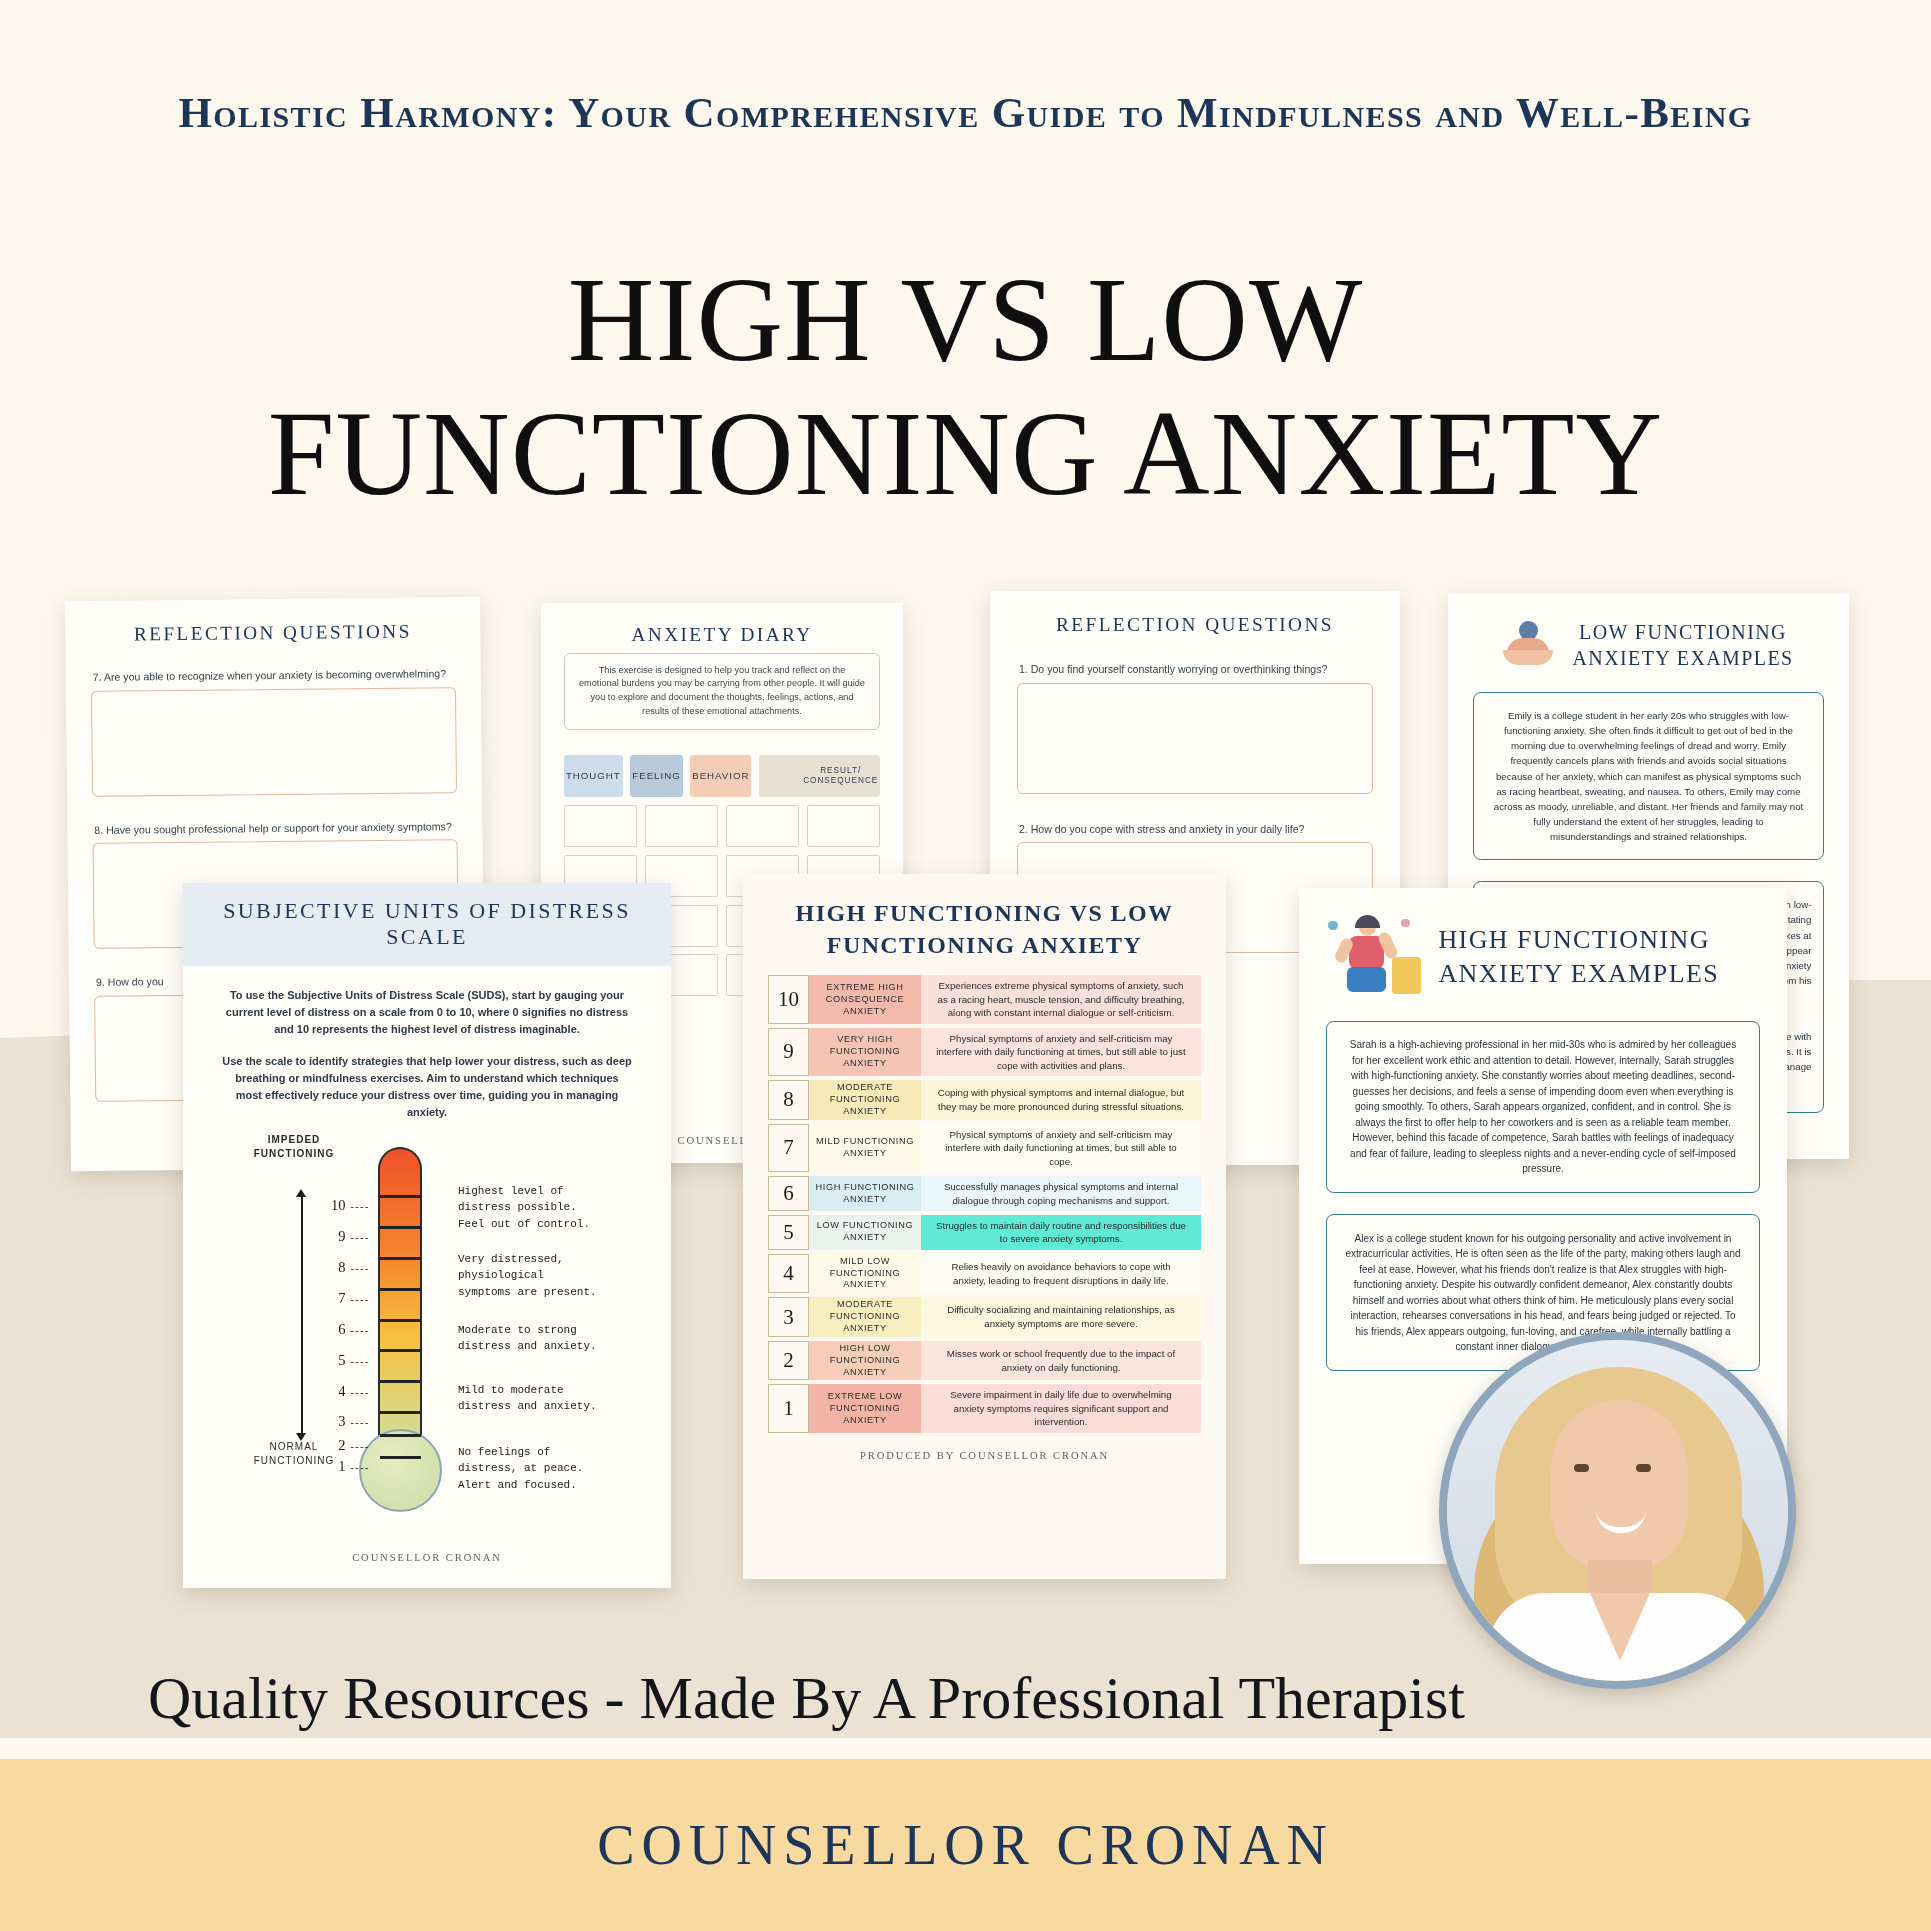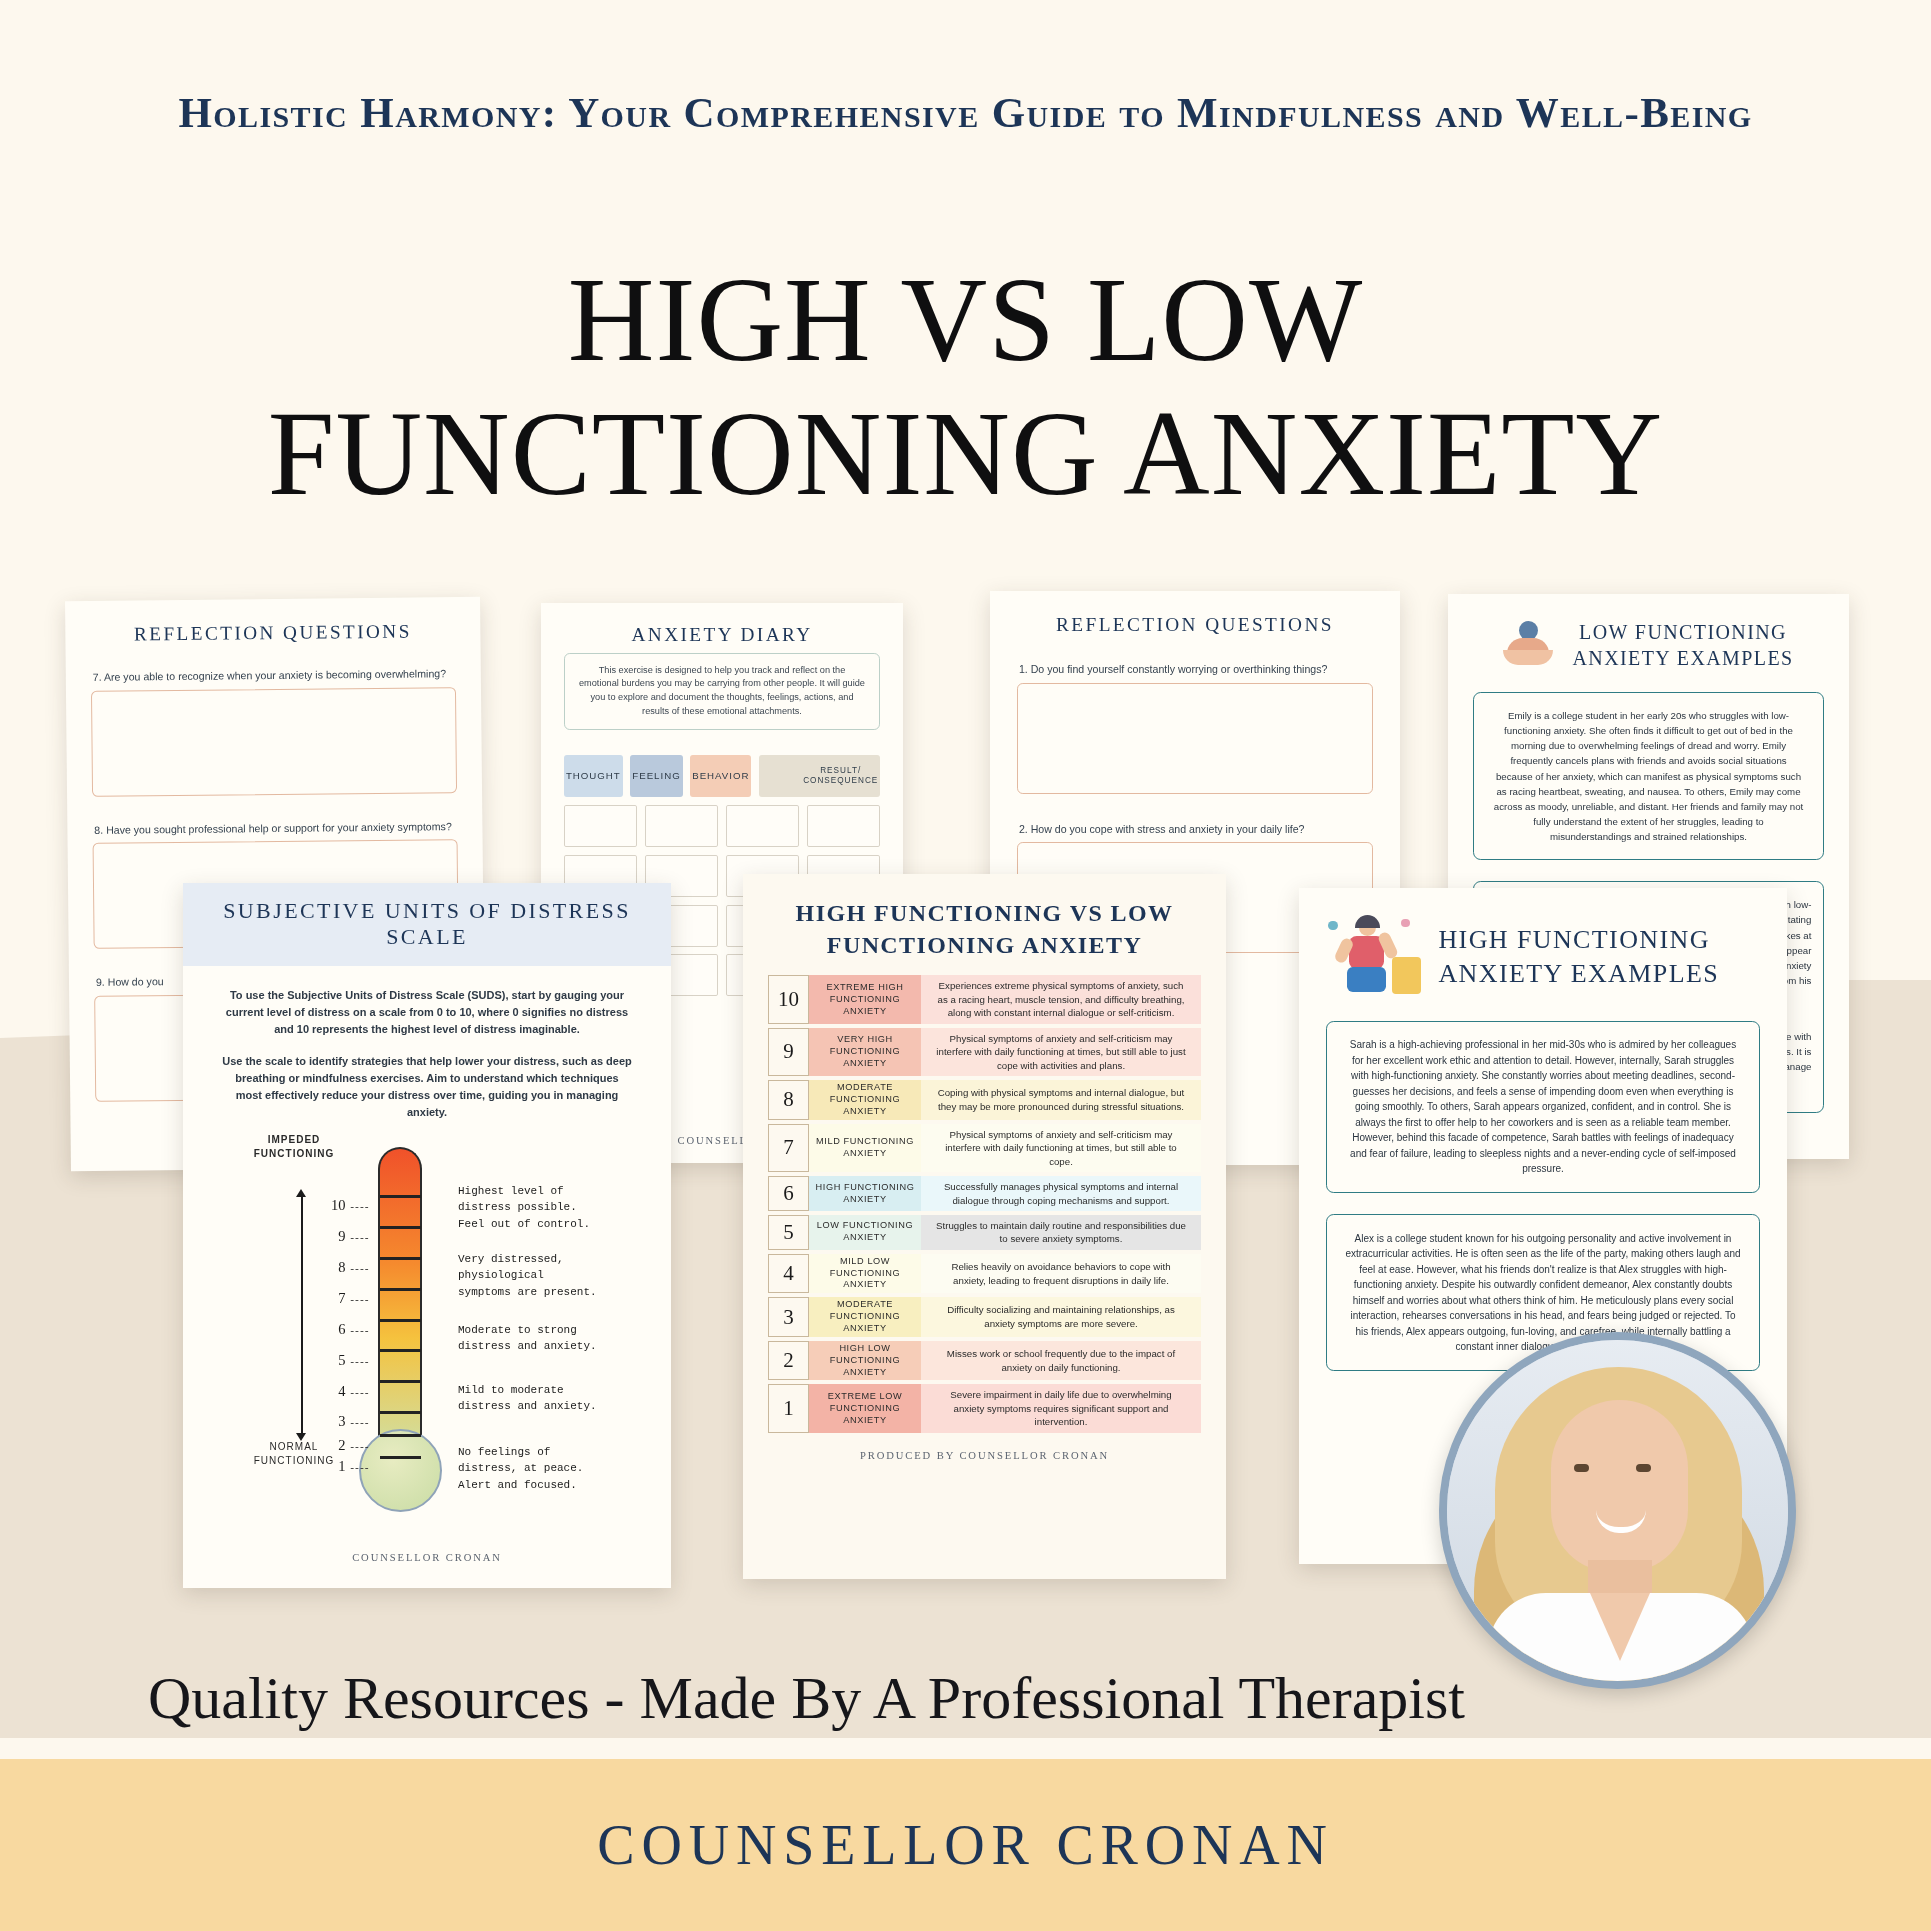--- a/index.html
+++ b/index.html
@@ -400,21 +400,21 @@
 </div>
 
 <div class="sheet" style="left:743px; top:874px; width:483px; height:705px; background:#fdf9f0; padding:23px 25px 0 25px;">
   <div class="scale-title" style="margin-bottom:13.5px;">
     <div>HIGH FUNCTIONING VS LOW</div>
     <div>FUNCTIONING ANXIETY</div>
   </div>
 
   <div class="scale-row">
     <div class="scale-num">10</div>
-    <div class="scale-label" style="background:#f3b9ad;">EXTREME HIGH FUNCTIONING ANXIETY</div>
+    <div class="scale-label" style="background:#f3b9ad;">EXTREME HIGH CONSEQUENCE ANXIETY</div>
     <div class="scale-desc" style="background:#fbe0da;">Experiences extreme physical symptoms of anxiety, such as a racing heart, muscle tension, and difficulty breathing, along with constant internal dialogue or self-criticism.</div>
   </div>
   <div class="scale-row">
     <div class="scale-num">9</div>
     <div class="scale-label" style="background:#f5c4b4;">VERY HIGH FUNCTIONING ANXIETY</div>
     <div class="scale-desc" style="background:#fce4dc;">Physical symptoms of anxiety and self-criticism may interfere with daily functioning at times, but still able to just cope with activities and plans.</div>
   </div>
   <div class="scale-row">
     <div class="scale-num">8</div>
     <div class="scale-label" style="background:#f7e9b8;">MODERATE FUNCTIONING ANXIETY</div>
@@ -426,21 +426,21 @@
     <div class="scale-desc" style="background:#fdfcf0;">Physical symptoms of anxiety and self-criticism may interfere with daily functioning at times, but still able to cope.</div>
   </div>
   <div class="scale-row">
     <div class="scale-num">6</div>
     <div class="scale-label" style="background:#d8eef2;">HIGH FUNCTIONING ANXIETY</div>
     <div class="scale-desc" style="background:#eaf7fa;">Successfully manages physical symptoms and internal dialogue through coping mechanisms and support.</div>
   </div>
   <div class="scale-row">
     <div class="scale-num">5</div>
     <div class="scale-label" style="background:#e7f3ec;">LOW FUNCTIONING ANXIETY</div>
-    <div class="scale-desc" style="background:#e5e5e5;">Struggles to maintain daily routine and responsibilities due to severe anxiety symptoms.</div>
+    <div class="scale-desc" style="background:#5eead4;">Struggles to maintain daily routine and responsibilities due to severe anxiety symptoms.</div>
   </div>
   <div class="scale-row">
     <div class="scale-num">4</div>
     <div class="scale-label" style="background:#fdfbe8;">MILD LOW FUNCTIONING ANXIETY</div>
     <div class="scale-desc" style="background:#fdfcf2;">Relies heavily on avoidance behaviors to cope with anxiety, leading to frequent disruptions in daily life.</div>
   </div>
   <div class="scale-row">
     <div class="scale-num">3</div>
     <div class="scale-label" style="background:#f8efc0;">MODERATE FUNCTIONING ANXIETY</div>
     <div class="scale-desc" style="background:#fcf7de;">Difficulty socializing and maintaining relationships, as anxiety symptoms are more severe.</div>

